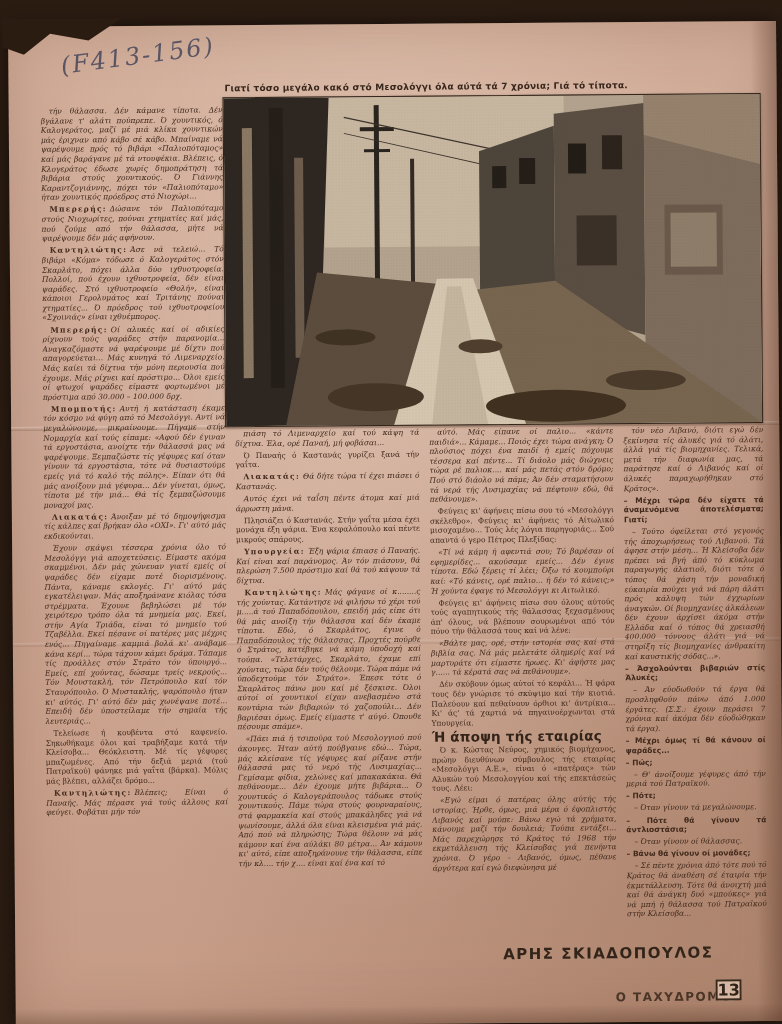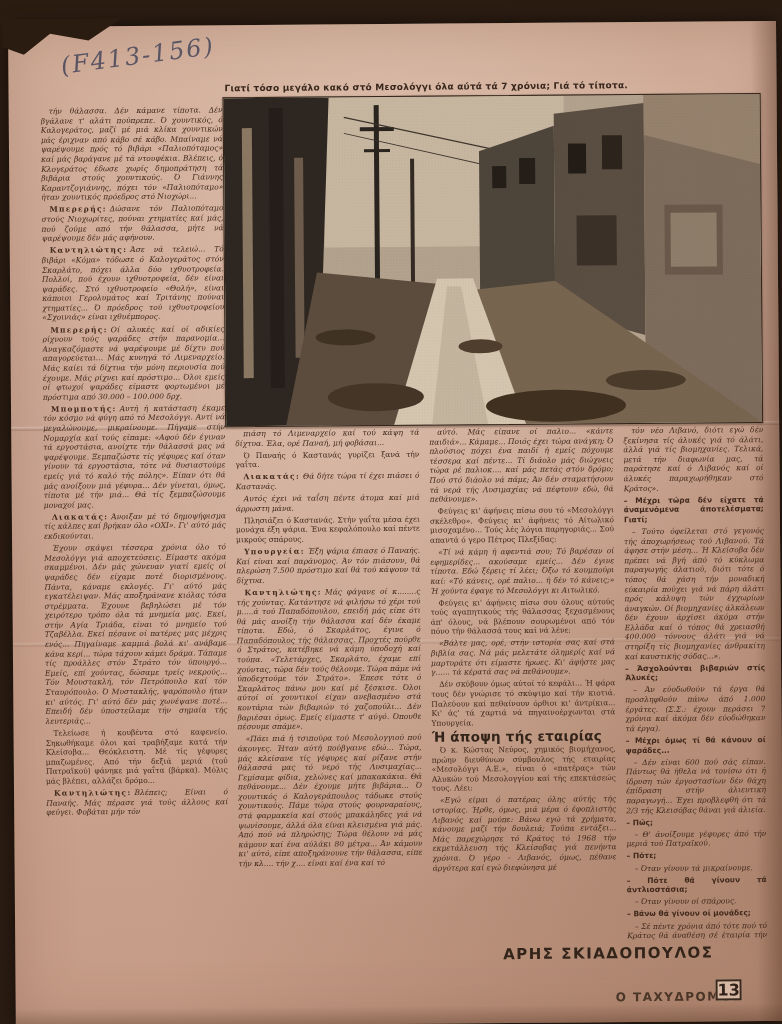--- a/index.html
+++ b/index.html
@@ -205,33 +205,32 @@
         <p class="para q"><span>– Μέχρι τώρα δέν είχατε τά άναμενόμενα άποτελέσματα; Γιατί;</span></p>
 
         <p class="para em"><span>– Τούτο όφείλεται στό γεγονός τής άποχωρήσεως τού Λιβανού. Τά άφησε στήν μέση... Ή Κλείσοβα δέν πρέπει νά βγή άπό τό κύκλωμα παραγωγής άλατιού, διότι τότε ό τόπος θά χάση τήν μοναδική εύκαιρία πούχει γιά νά πάρη άλάτι πρός κάλυψη τών έγχωρίων άναγκών. Οί βιομηχανίες άλκάλεων δέν έχουν άρχίσει άκόμα στήν Ελλάδα καί ό τόπος θά χρειασθή 400.000 τόννους άλάτι γιά νά στηρίξη τίς βιομηχανίες άνθρακίτη καί καυστικής σόδας...».</span></p>
 
         <p class="para q"><span>– Άσχολούνται βιβαριών στίς Άλυκές;</span></p>
 
         <p class="para em"><span>– Άν εύοδωθούν τά έργα θά προσληφθούν πάνω άπό 1.000 έργάτες. (Σ.Σ.: έχουν περάσει 7 χρόνια καί άκόμα δέν εύοδώθηκαν τά έργα).</span></p>
 
         <p class="para q"><span>– Μέχρι όμως τί θά κάνουν οί ψαράδες...</span></p>
 
-        <p class="para em"><span>– Δέν είναι 600 πού σάς είπαν. Πάντως θά ήθελα νά τονίσω ότι ή ίδρυση τών έργοστασίων δέν θάχη έπίδραση στήν άλιευτική παραγωγή... Έχει προβλεφθή ότι τά 2/3 τής Κλεισόβας θάναι γιά άλιεία.</span></p>
 
         <p class="para q"><span>– Πώς;</span></p>
 
         <p class="para em"><span>– Θ' άνοίξουμε γέφυρες άπό τήν μεριά τού Πατραϊκού.</span></p>
 
         <p class="para q"><span>– Πότε;</span></p>
 
-        <p class="para em"><span>– Όταν γίνουν τά μικραίνουμε.</span></p>
+        <p class="para em"><span>– Όταν γίνουν τά μεγαλώνουμε.</span></p>
 
         <p class="para q"><span>– Πότε θά γίνουν τά άντλιοστάσια;</span></p>
 
-        <p class="para em"><span>– Όταν γίνουν οί σπάρους.</span></p>
+        <p class="para em"><span>– Όταν γίνουν οί θάλασσας.</span></p>
 
         <p class="para q"><span>– Βάνω θά γίνουν οί μονάδες;</span></p>
 
         <p class="para em"><span>– Σέ πέντε χρόνια άπό τότε πού τό Κράτος θά άναθέση σέ έταιρία τήν έκμετάλλευση. Τότε θά άνοιχτή μιά καί θά άνάγκη δυό «μπούκες» γιά νά μπή ή θάλασσα τού Πατραϊκού στήν Κλείσοβα...</span></p>
 
       </div>
 
     <div id="byline">ΑΡΗΣ ΣΚΙΑΔΟΠΟΥΛΟΣ</div>
     <div id="footer-pub">Ο ΤΑΧΥΔΡΟΜΟΣ</div>
     <div id="page-box">13</div>

